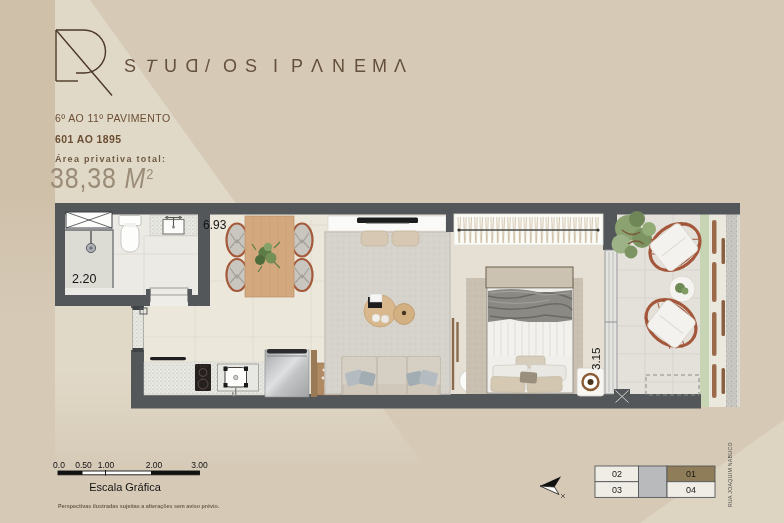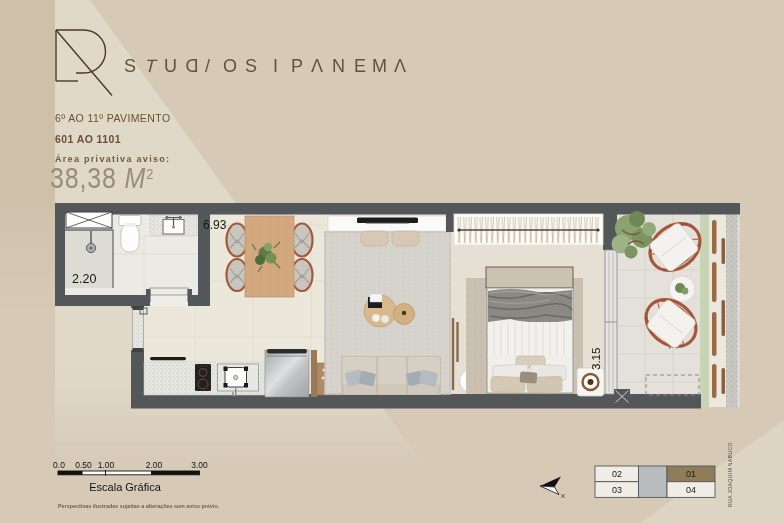--- a/index.html
+++ b/index.html
@@ -40,23 +40,23 @@
       <text x="311" y="72">Λ</text>
       <text x="332" y="72">N</text>
       <text x="354" y="72">E</text>
       <text x="372" y="72">M</text>
       <text x="394" y="72">Λ</text>
     </g>
   </svg>
 
   <div class="abs" style="left:55px;top:112px;font-size:10.5px;font-weight:normal;letter-spacing:0.4px;color:#6b4e33;">6º AO 11º PAVIMENTO</div>
 
-  <div class="abs" style="left:55px;top:133px;font-size:10.5px;font-weight:bold;letter-spacing:0.4px;color:#6b4e33;">601 AO 1101</div>
-
-  <div class="abs" style="left:55px;top:154px;font-size:9px;font-weight:bold;letter-spacing:1.3px;color:#6e5a42;">Área privativa aviso:</div>
+  <div class="abs" style="left:55px;top:133px;font-size:10.5px;font-weight:bold;letter-spacing:0.4px;color:#6b4e33;">601 AO 1895</div>
+
+  <div class="abs" style="left:55px;top:154px;font-size:9px;font-weight:bold;letter-spacing:1.3px;color:#6e5a42;">Área privativa total:</div>
 
   <div class="abs" style="left:50px;top:159px;font-size:29px;line-height:29px;letter-spacing:1px;color:#9a8c77;transform:scaleX(0.86);transform-origin:0 0;">38,38 <span style="font-style:italic;">M</span><span style="font-size:15px;vertical-align:9px;">2</span></div>
 
   <svg id="plan" class="abs" style="left:0;top:0;" width="784" height="523" viewBox="0 0 784 523">
     <defs>
       <pattern id="speck" width="4" height="4" patternUnits="userSpaceOnUse">
         <rect width="4" height="4" fill="#e9e9e4"></rect>
         <circle cx="0.9" cy="1.2" r="0.55" fill="#adada7"></circle>
         <circle cx="2.9" cy="3.1" r="0.5" fill="#bcbcb6"></circle>
         <circle cx="2.2" cy="0.6" r="0.4" fill="#c6c6c0"></circle>

